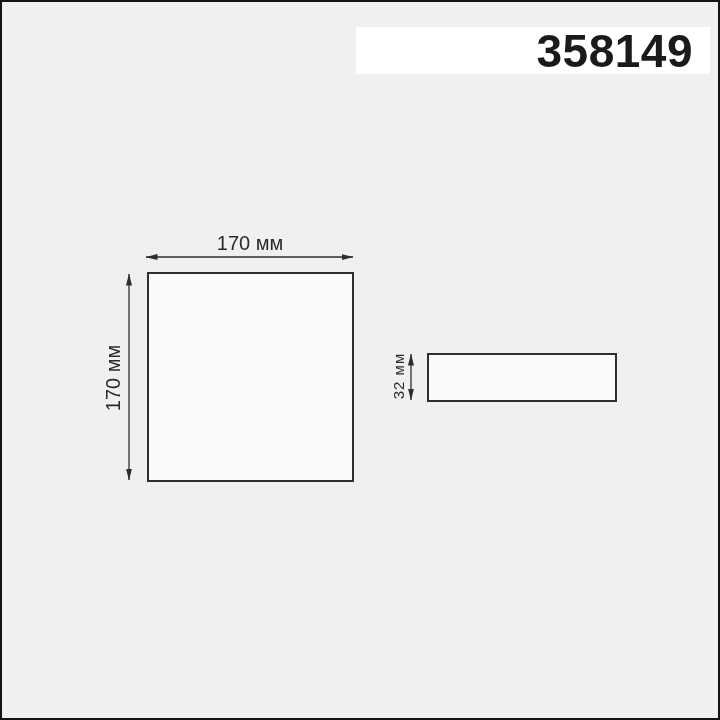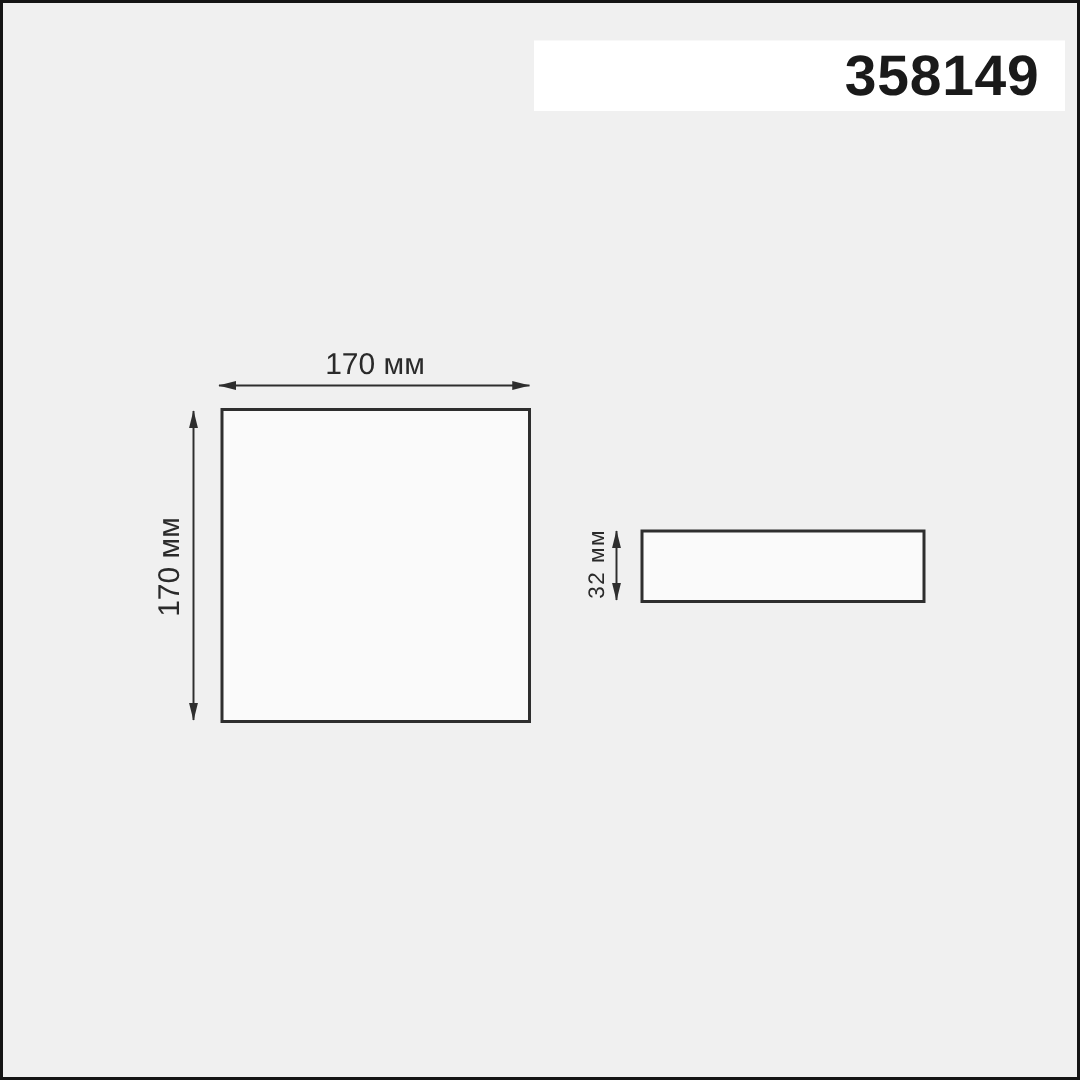--- a/index.html
+++ b/index.html
@@ -24,21 +24,21 @@
     width: 354px;
     height: 47px;
     background: #ffffff;
     display: flex;
     align-items: center;
     justify-content: flex-end;
     padding-right: 17px;
     box-sizing: border-box;
   }
   .part-number {
-    font-size: 38px;
+    font-size: 46px;
     font-weight: bold;
     color: #1a1a1a;
     letter-spacing: 0.5px;
     line-height: 1;
     white-space: nowrap;
   }
   .drawing-svg {
     position: absolute;
     left: 0;
     top: 0;

